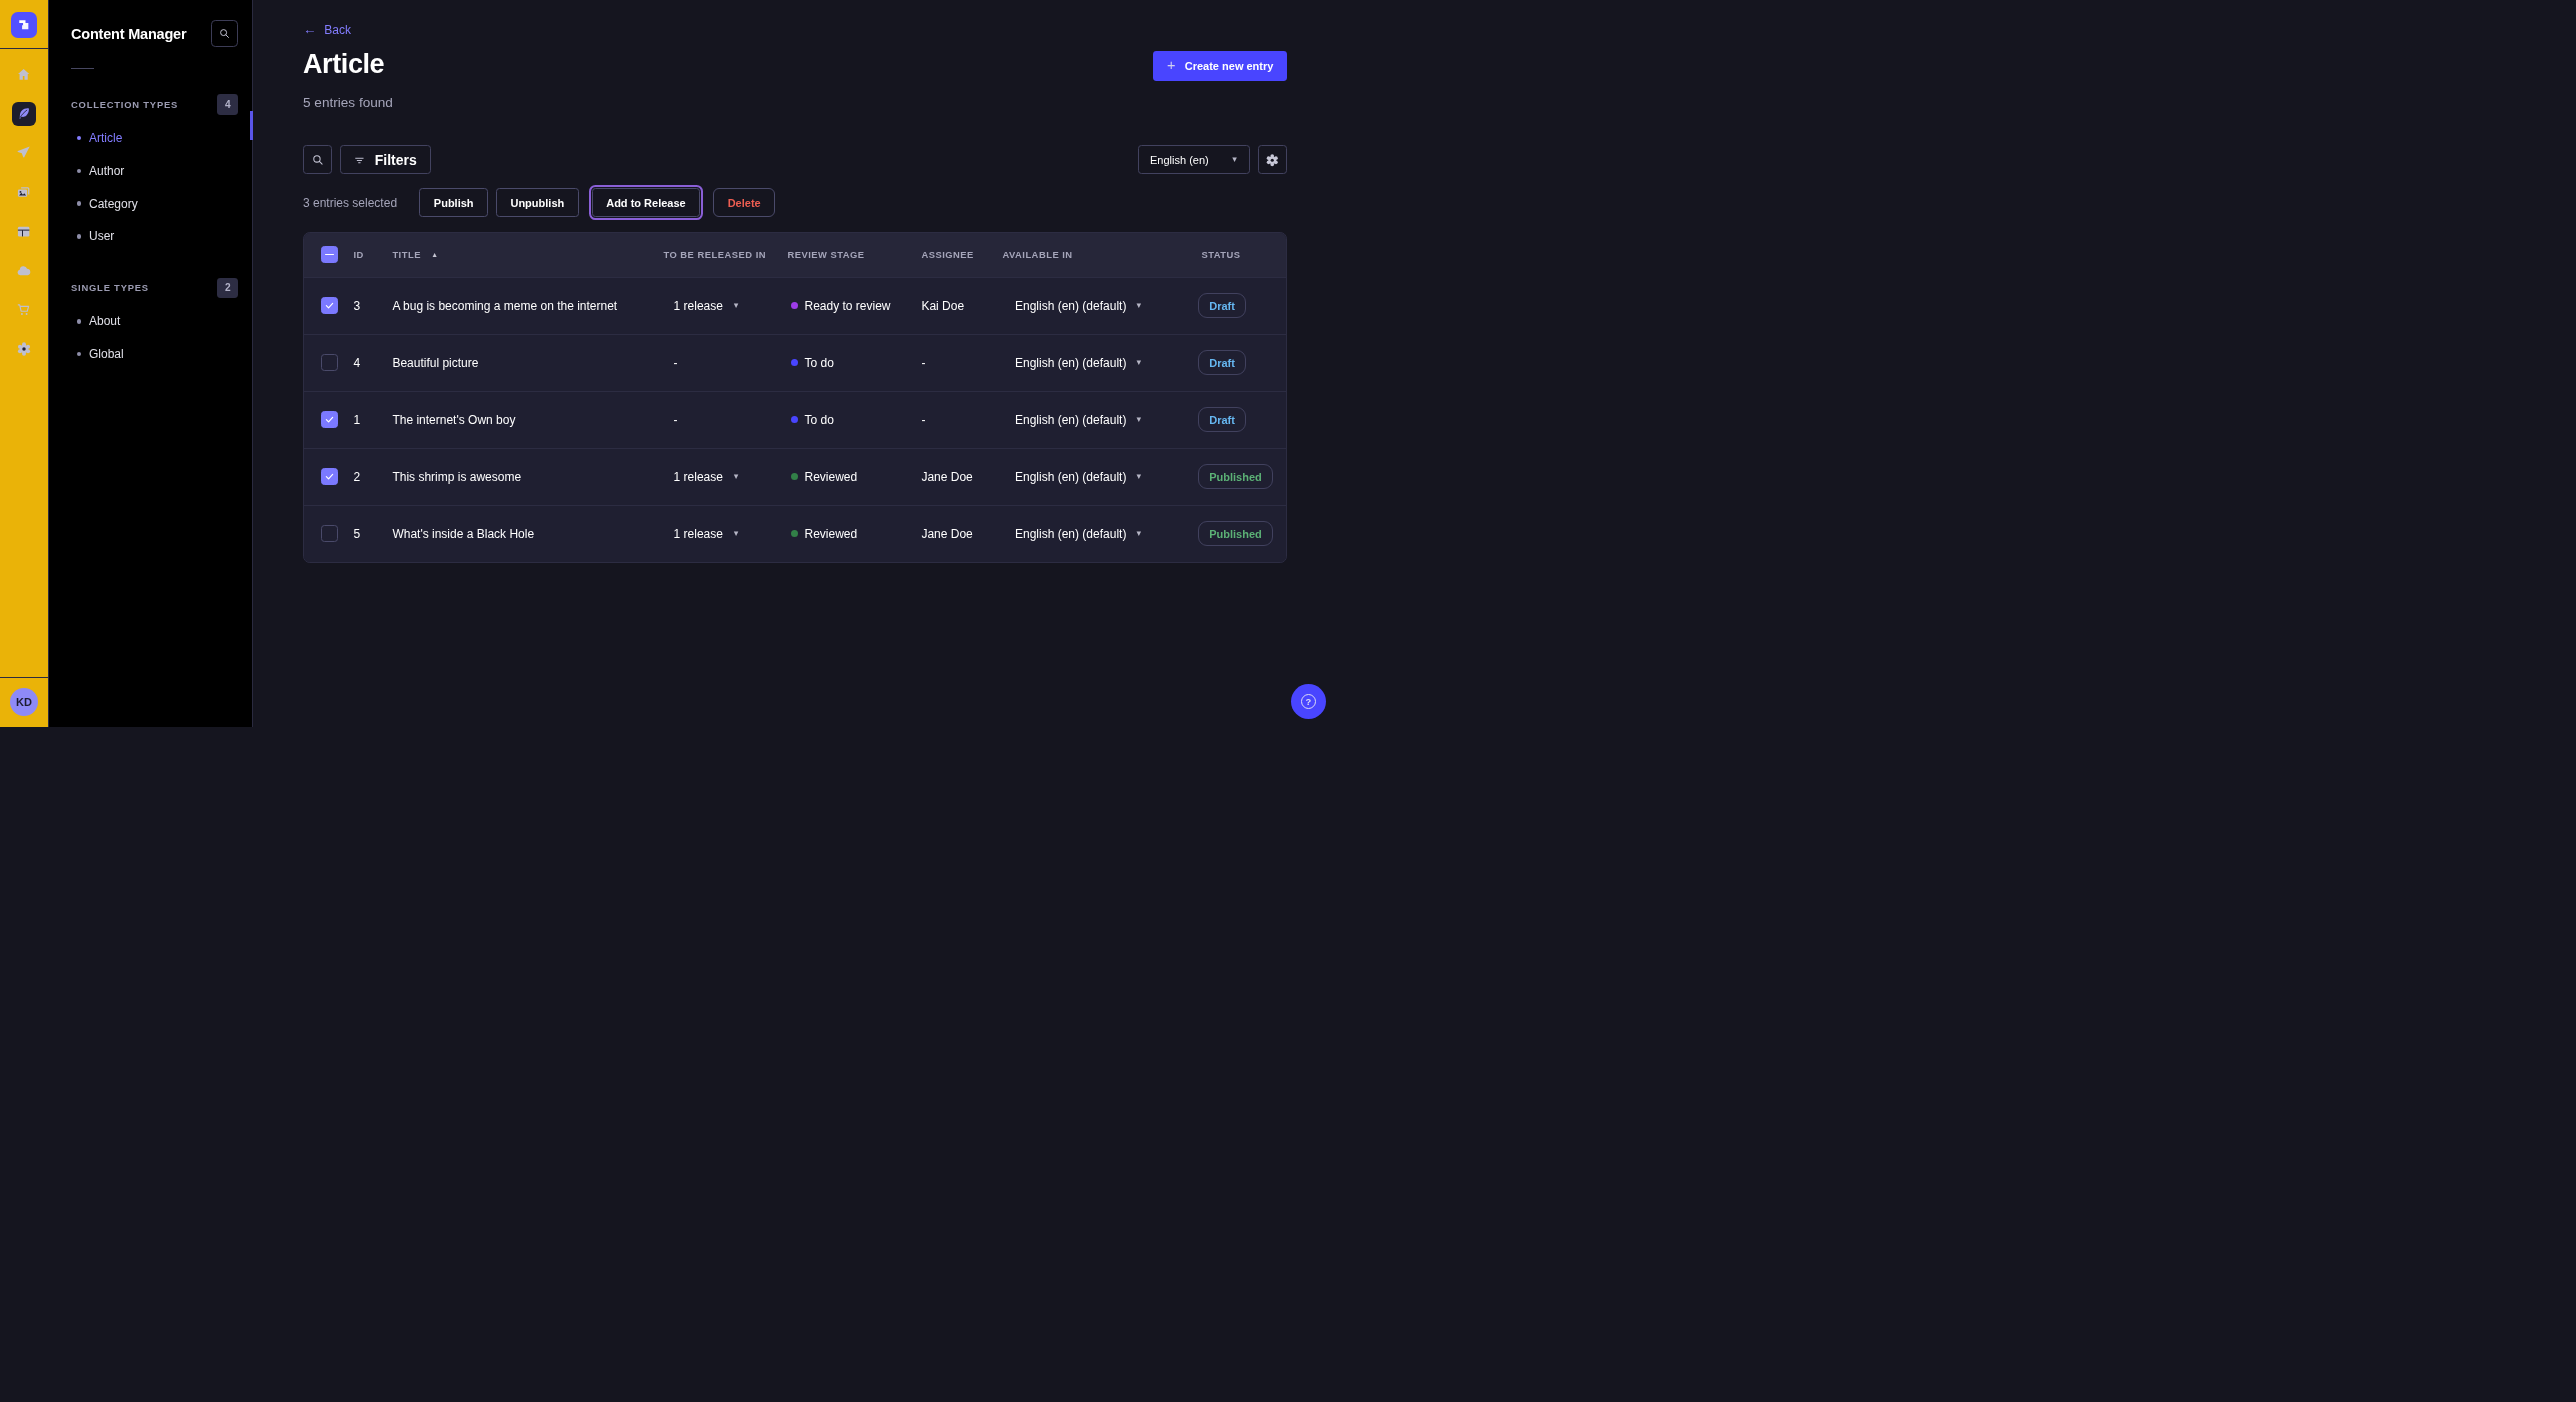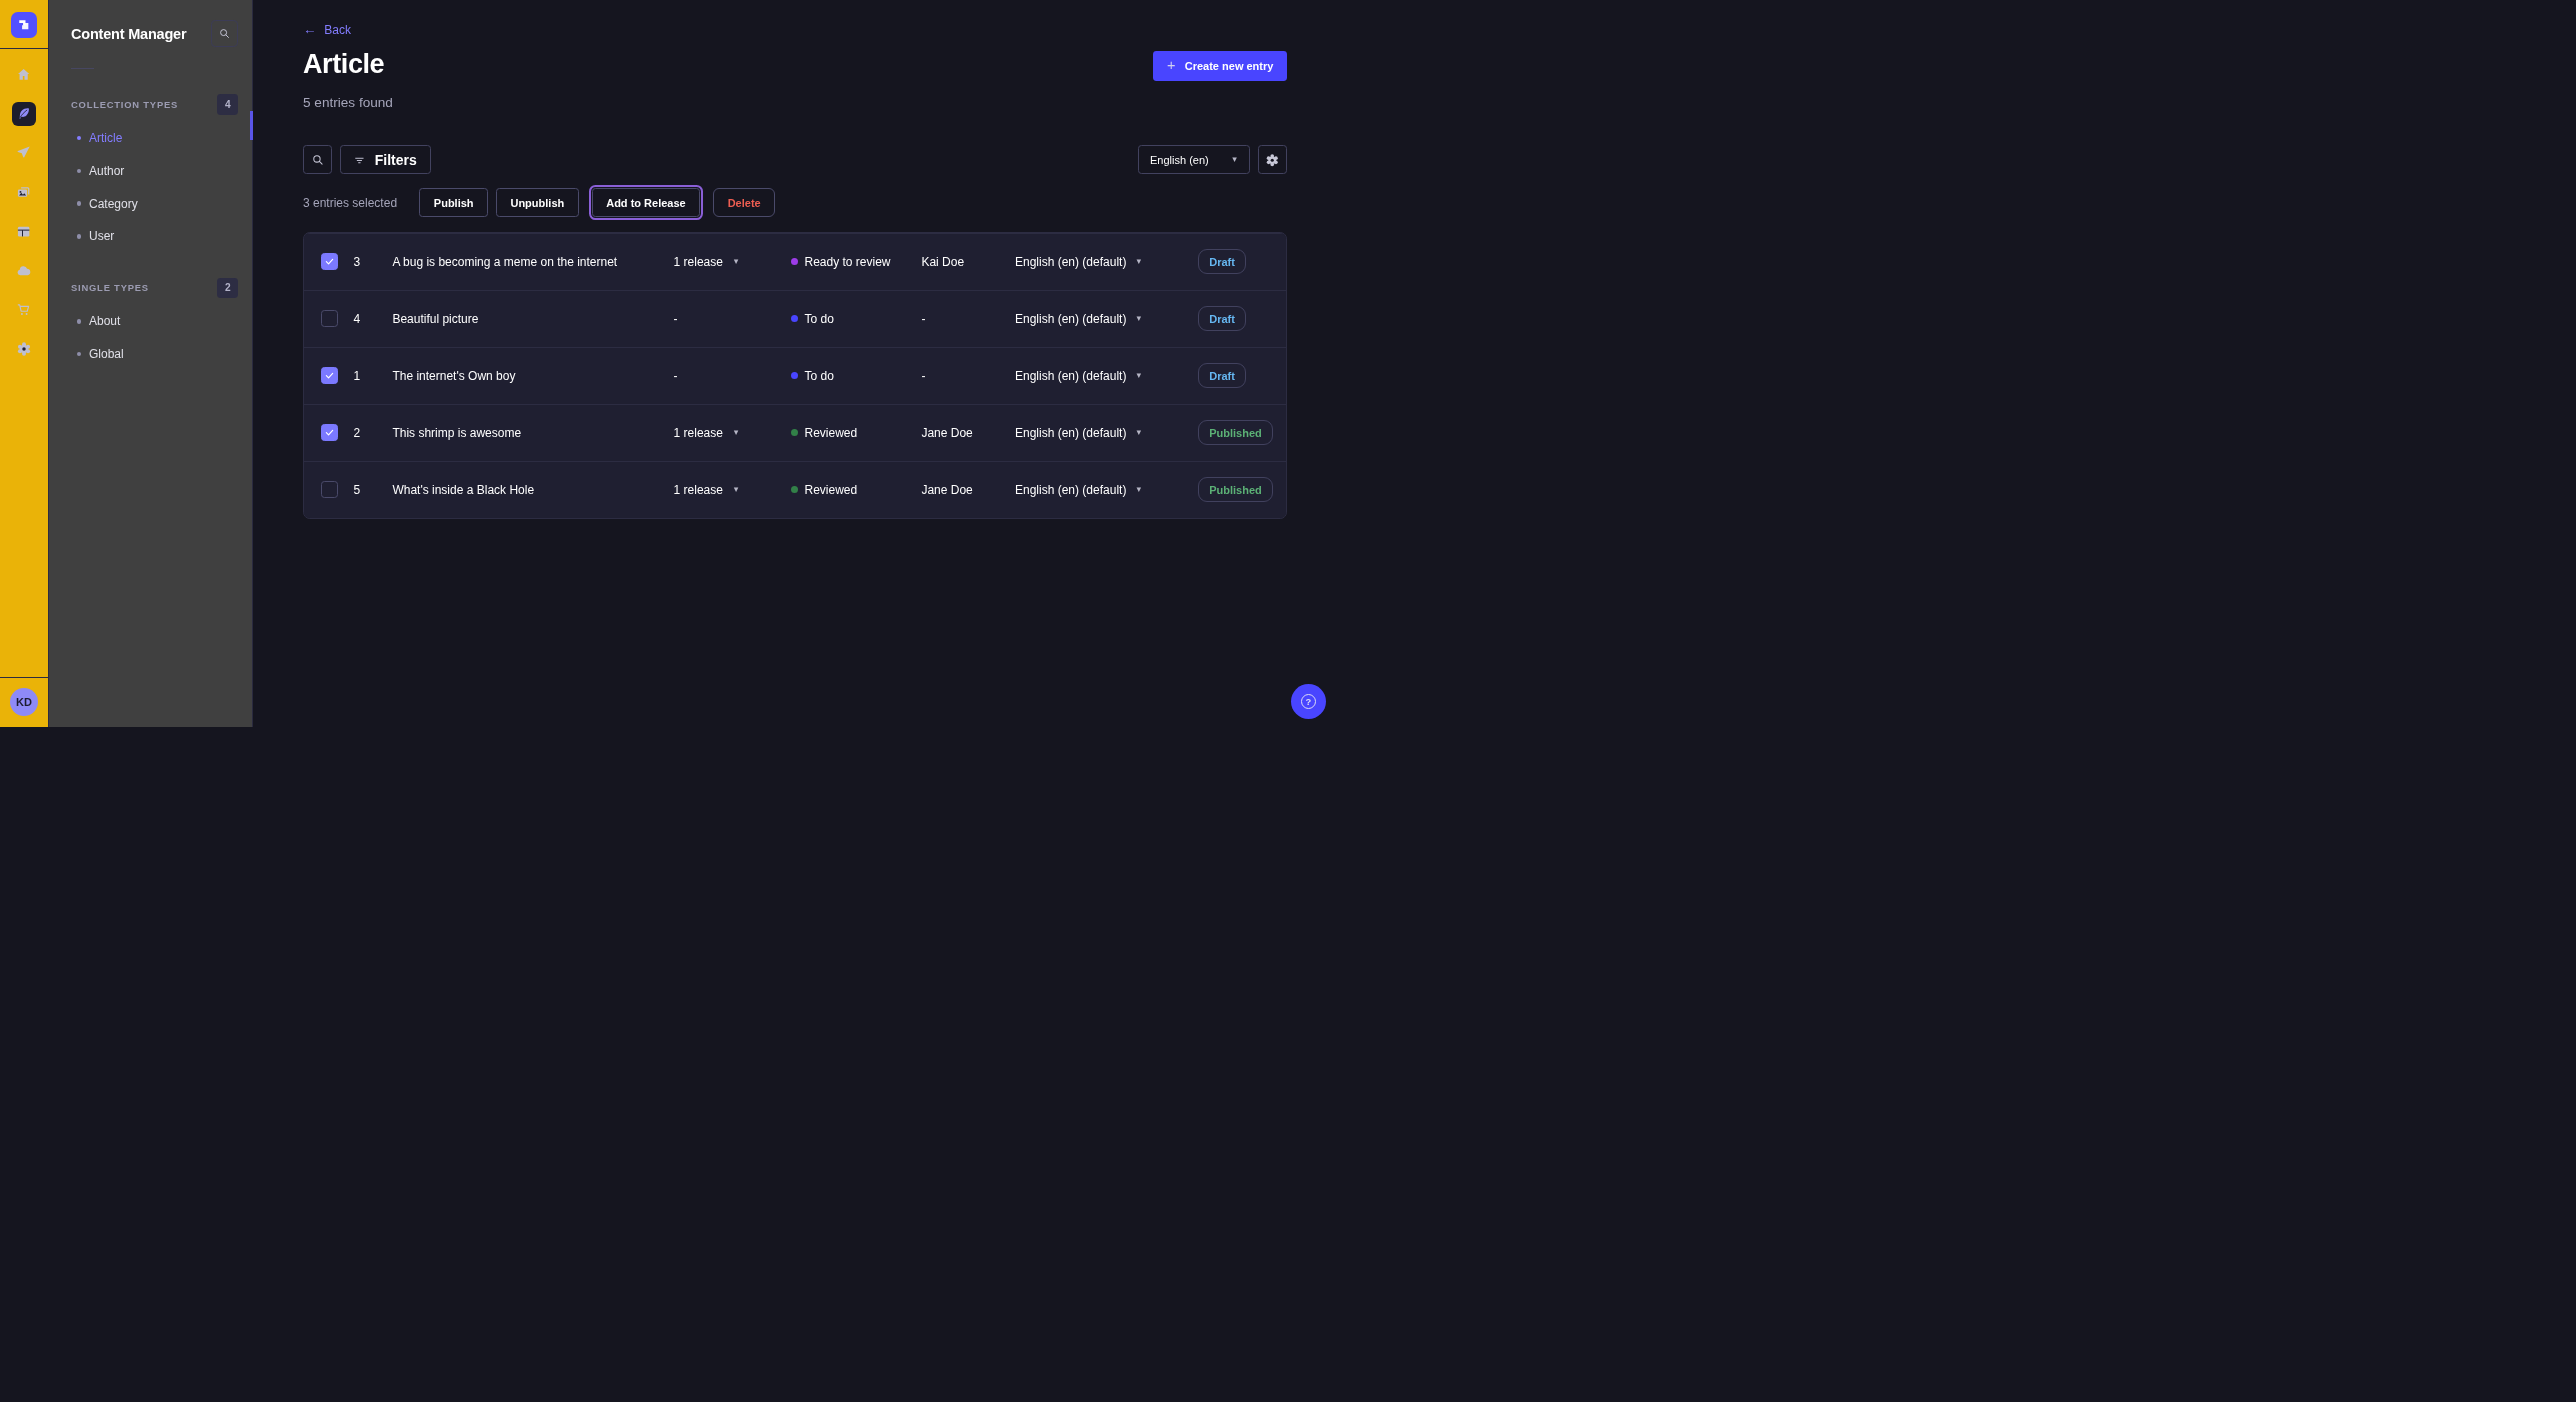--- a/index.html
+++ b/index.html
@@ -33,21 +33,21 @@
     margin-top:auto; width:100%; border-top:0.9px solid #2b2b40;
     display:flex; justify-content:center; padding:10.2px 0 11px;
   }
   .avatar {
     width:28px; height:28px; border-radius:50%; background:#8e8af7;
     color:#1c1c30; font-size:11px; font-weight:700;
     display:flex; align-items:center; justify-content:center; cursor:pointer;
   }
   
   .subnav {
-    width:204px; background:#404040; border-right:0.9px solid #2a2a3f;
+    width:204px; background:#000000; border-right:0.9px solid #2a2a3f;
     flex-shrink:0; position:relative;
   }
   .subnav-header { display:flex; align-items:center; justify-content:space-between; padding:20.4px 14.5px 0 22px; }
   .subnav-title { font-size:14.5px; font-weight:700; letter-spacing:-0.2px; }
   .subnav-search {
     width:26.4px; height:26.4px; border:0.9px solid #3c3c56; border-radius:4.3px; background:transparent;
     display:flex; align-items:center; justify-content:center; color:#c8c8d8; cursor:pointer;
   }
   .subnav-rule { width:23px; height:1.7px; background:#474761; margin:21px 0 0 22px; }
   .nav-section { margin-top:25px; }
@@ -340,20 +340,38 @@
 
   <div class="selection-row">
     <span class="selection-text">3 entries selected</span>
     <button class="sel-btn">Publish</button>
     <button class="sel-btn">Unpublish</button>
     <button class="sel-btn release">Add to Release</button>
     <button class="sel-btn danger">Delete</button>
   </div>
 
   <div class="table">
+    <div class="thead">
+      <div class="cell cell-check">
+        <span class="checkbox indeterminate">
+          <span class="dash"></span>
+
+        </span>
+      </div>
+      <div class="th">ID</div>
+      <div class="th">
+        <span>TITLE</span>
+        <span class="sort-arrow">▲</span>
+      </div>
+      <div class="th">TO BE RELEASED IN</div>
+      <div class="th">REVIEW STAGE</div>
+      <div class="th">ASSIGNEE</div>
+      <div class="th">AVAILABLE IN</div>
+      <div class="th">STATUS</div>
+    </div>
     <div>
         <div class="trow">
     <div class="cell cell-check">
       <span class="checkbox checked">
 
         <svg class="check" width="11" height="11" viewBox="0 0 14 14">
           <path d="M3 7.2 5.8 10 11 4.4" stroke="#fff" stroke-width="1.5" fill="none" stroke-linecap="round" stroke-linejoin="round"></path>
         </svg>
       </span>
     </div>

